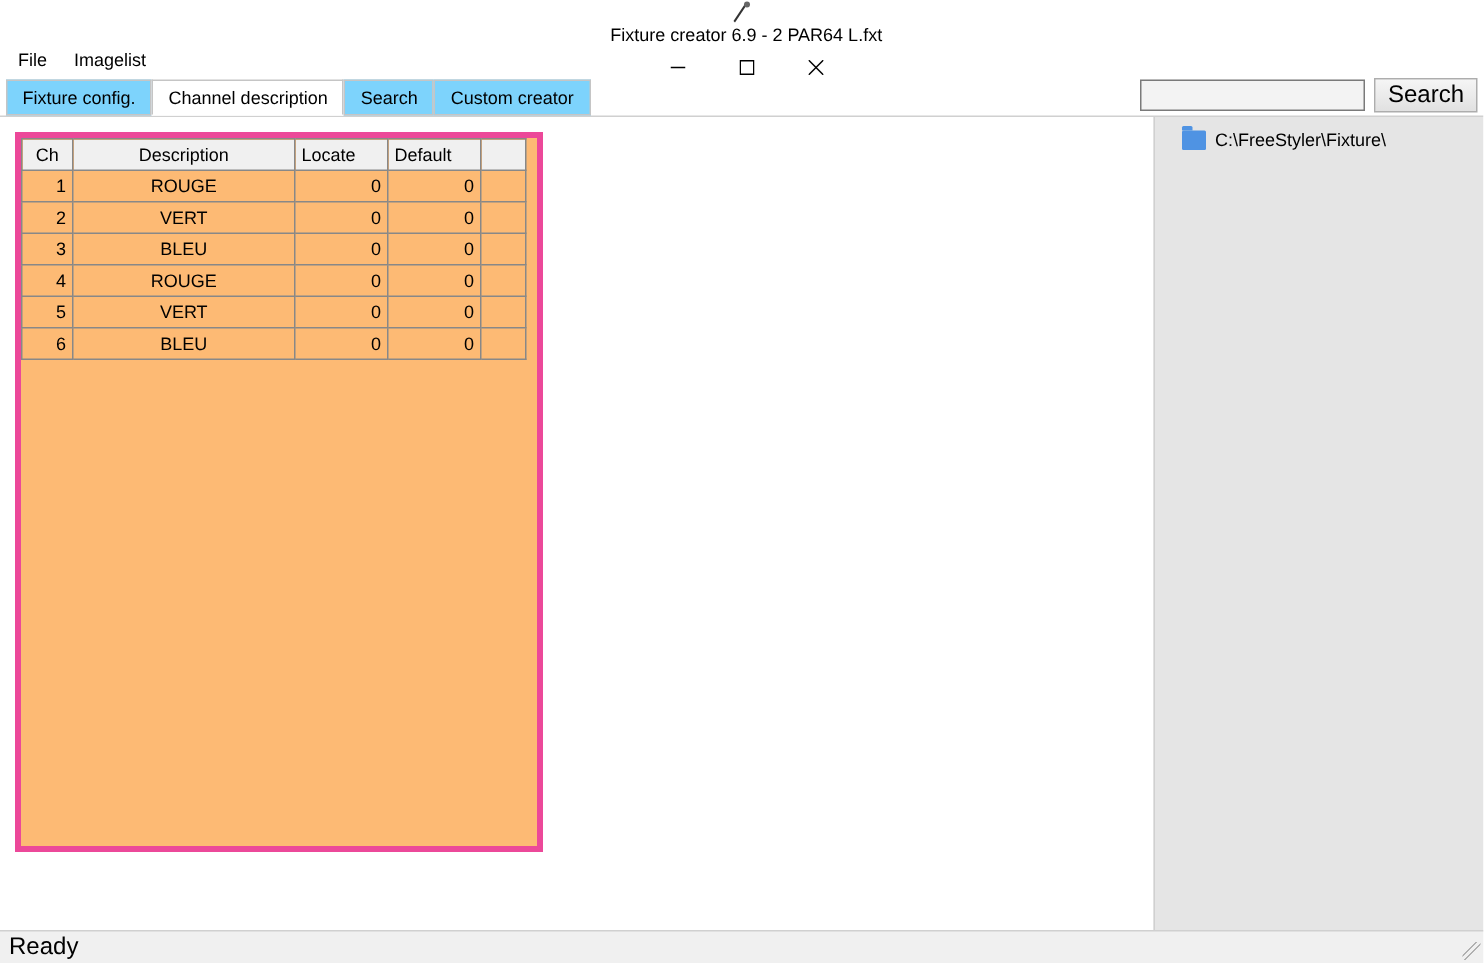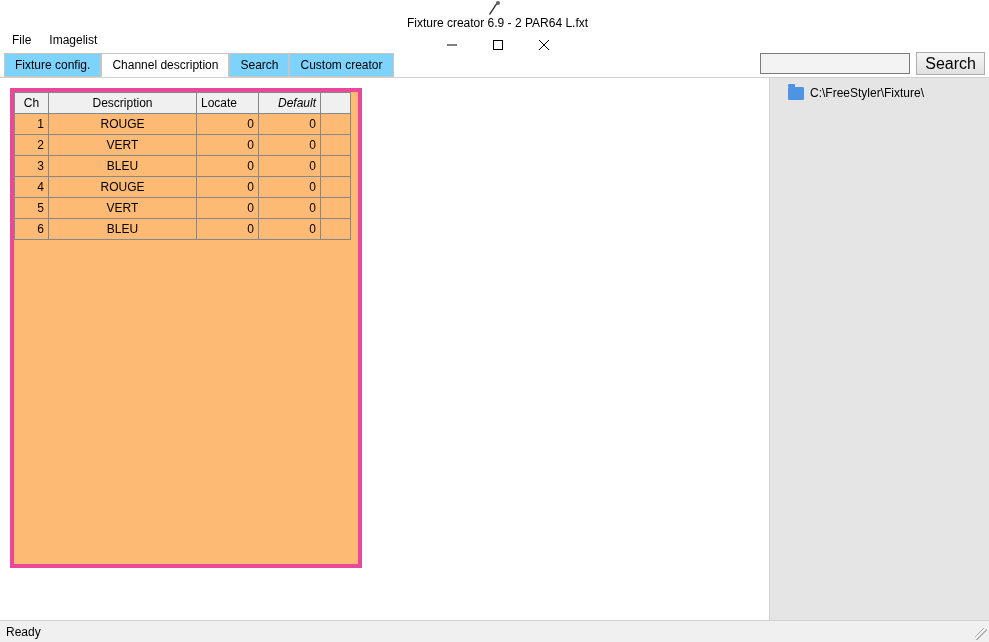--- a/index.html
+++ b/index.html
@@ -146,30 +146,30 @@
   table.grid th {
     background: #f0f0f0;
     font-weight: normal;
   }
   table.grid .col-ch { width: 34px; text-align: right; }
   table.grid th.col-ch { text-align: center; }
   table.grid .col-desc { width: 148px; }
   table.grid .col-loc { width: 62px; text-align: right; }
   table.grid th.col-loc { text-align: left; }
   table.grid .col-def { width: 62px; text-align: right; }
-  table.grid th.col-def { text-align: right; font-style: italic; }
+  table.grid th.col-def { text-align: left; }
   table.grid .col-extra { width: 30px; }
 
   .statusbar {
     height: 22px;
     background: #f0f0f0;
     border-top: 1px solid #d0d0d0;
     display: flex; align-items: center;
     padding: 0 6px;
-    font-size: 12px;
+    font-size: 16px;
     position: relative;
   }
   .grip {
     position:absolute; right:2px; bottom:2px;
     width:12px; height:12px;
     background:
       linear-gradient(135deg, transparent 0 6px, #b0b0b0 6px 7px, transparent 7px 9px, #b0b0b0 9px 10px, transparent 10px 12px);
   }
 </style>
 </head>

